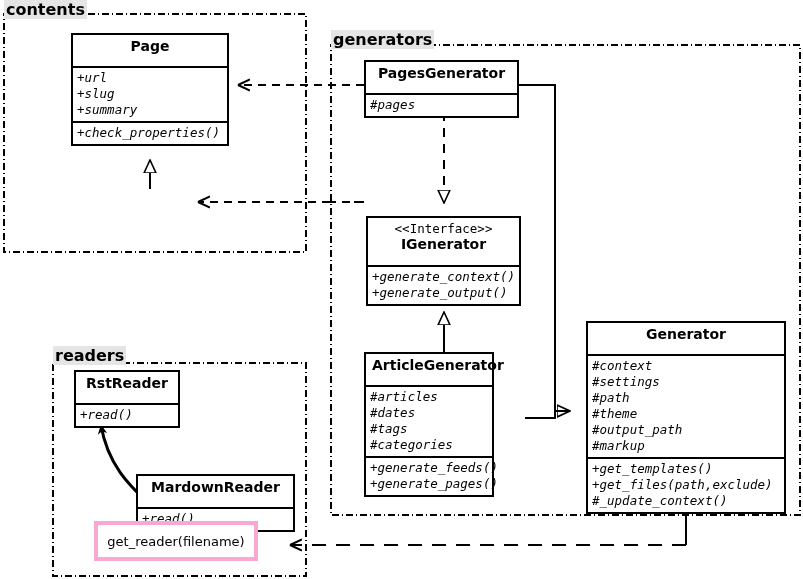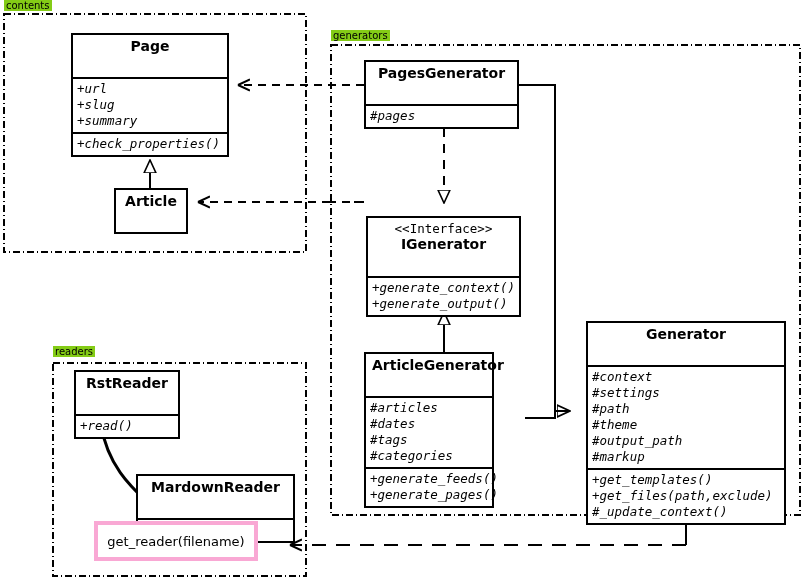--- a/index.html
+++ b/index.html
@@ -10,36 +10,36 @@
     font-family:"DejaVu Sans", sans-serif;
     overflow:hidden;
   }
   svg#wires{position:absolute;left:0;top:0;width:803px;height:579px;overflow:visible;}
 
   
   .pkg{position:absolute;box-sizing:border-box;background:transparent;}
   .pkg-label{
     position:absolute;
     font-family:"DejaVu Sans", sans-serif;
-    font-size:10px;color:#000;background:#84cc16;
-    padding:0 2px;white-space:nowrap;
+    font-size:16px;color:#000;background:#e5e5e5;
+    padding:0 2px;white-space:nowrap;font-weight:bold;
   }
 
   
   .cls{
     position:absolute;box-sizing:border-box;
     background:#ffffff;border:2px solid #000;
     z-index:5;
   }
   .cls .name{
     box-sizing:border-box;
     text-align:center;
     font-weight:bold;font-size:14px;
     font-family:"DejaVu Sans", sans-serif;
-    padding:4px 6px 23px 6px;
+    padding:4px 6px 12px 6px;
     color:#000;line-height:1.1;
   }
   .cls .stereo{
     display:block;font-weight:normal;
     font-family:"DejaVu Sans Mono", monospace;
     font-size:12.5px;line-height:1.15;padding-bottom:1px;
   }
   .cls .sep{height:0;border-top:2px solid #000;}
   .cls .compartment{
     padding:2px 3px 3px 4px;
@@ -147,23 +147,20 @@
       <div>+url</div>
       <div>+slug</div>
       <div>+summary</div>
     </div>
     <div class="sep"></div>
     <div class="compartment">
       <div>+check_properties()</div>
     </div>
   </div>
 
-  <div class="cls" style="left:114px;top:188px;width:74px;">
-    <div class="name">Article</div>
-  </div>
 
   <div class="cls" style="left:364px;top:60px;width:155px;">
     <div class="name">PagesGenerator</div>
     <div class="sep"></div>
     <div class="compartment">
       <div>#pages</div>
     </div>
   </div>
 
   <div class="cls" style="left:366px;top:216px;width:155px;">

